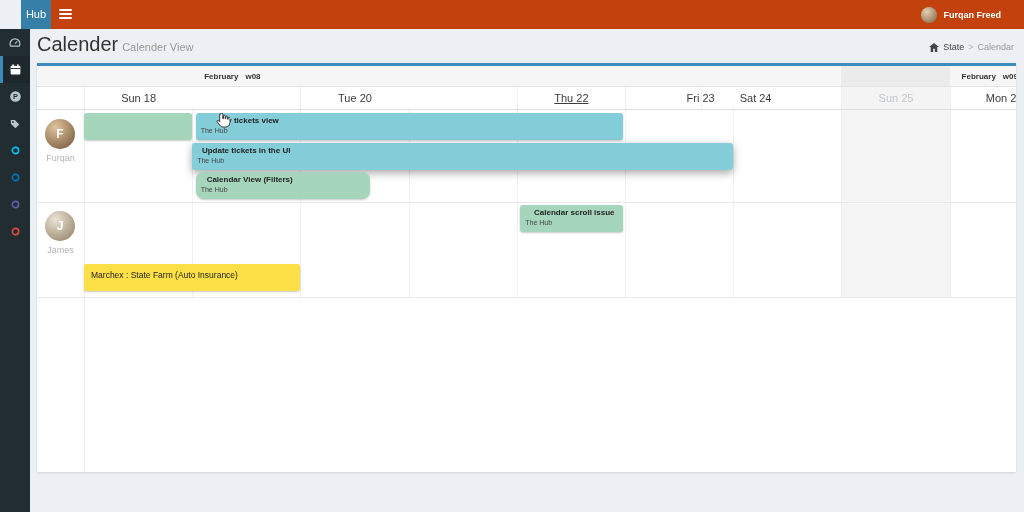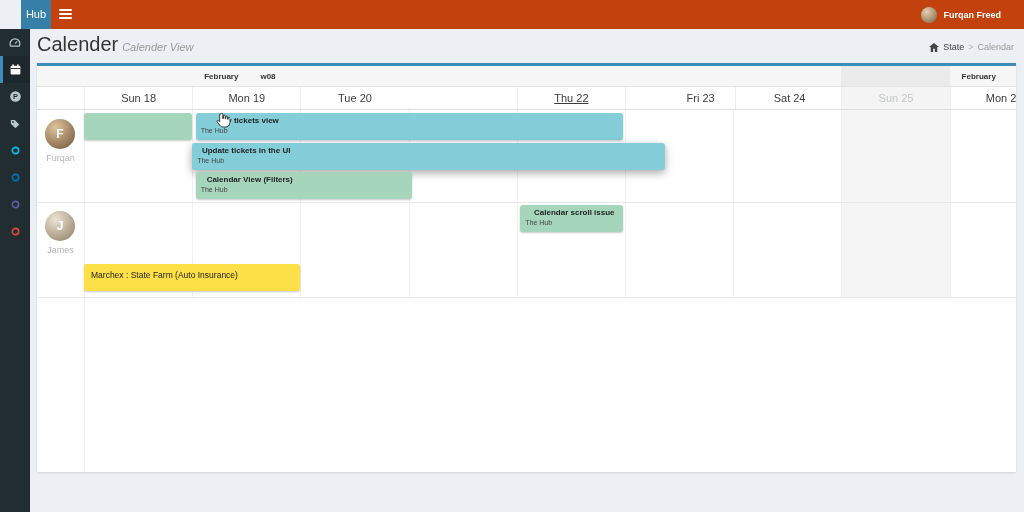--- a/index.html
+++ b/index.html
@@ -22,36 +22,36 @@
 
   
   .sidebar { position:absolute; left:0; top:29px; width:30px; height:483px; background:#222d32; z-index:25; }
   .side-item { width:30px; height:27px; display:flex; align-items:center; justify-content:center; cursor:pointer; }
   .side-item.active { background:#1e282c; box-shadow:inset 3px 0 0 #3c8dbc; }
   .side-item svg { display:block; }
 
   
   .content-header { position:absolute; left:37px; top:33px; right:8px; height:28px; }
   .page-title { font-size:20px; font-weight:500; color:#333; display:inline; }
-  .page-subtitle { font-size:11px; color:#999; font-weight:normal; margin-left:4px;font-style:italic; }
+  .page-subtitle { font-size:11px; color:#999; font-weight:normal; margin-left:4px; }
   .breadcrumb { position:absolute; right:2px; top:9px; font-size:9px; color:#444;
                 display:flex; align-items:center; gap:4px; }
   .breadcrumb .sep { color:#b0b0b0; }
   .breadcrumb .current { color:#999; }
   .crumb-link { cursor:pointer; }
 
   
   .panel { position:absolute; left:37px; top:63px; width:979px; height:409px; background:#fff;
            border-top:3px solid #3c8dbc; box-shadow:0 1px 2px rgba(0,0,0,.12); overflow:hidden; }
   .weekband { position:absolute; left:0; top:0; width:100%; height:21px; background:#f6f6f6;
               border-bottom:1px solid #e3e3e3; }
   .band-shade { position:absolute; top:0; height:100%; background:#ebebeb; }
   .week-label { position:absolute; top:0; line-height:21px; font-size:8px; font-weight:bold; color:#333;
                 white-space:nowrap; }
-  .week-label .wk { margin-left:22px; }
+  .week-label .wk { margin-left:7px; }
   .dayrow { position:absolute; left:0; top:21px; width:100%; height:23px; background:#fff;
             border-bottom:1px solid #ddd; }
   .daycell { position:absolute; top:0; height:100%; text-align:center; line-height:23px; font-size:11px;
              color:#3c3c3c; border-left:1px solid #efefef; white-space:nowrap; overflow:hidden; }
   .daycell.muted { color:#c3c6c8; }
   .daycell.shaded { background:#f4f4f4; }
   .calbody { position:absolute; left:0; top:44px; width:100%; height:362px; background:#fff; }
   .shade-col { position:absolute; background:#f5f5f5; }
   .col-line { position:absolute; top:0; width:1px; background:#f0f0f0; }
   .av-sep { position:absolute; left:47px; top:0; width:1px; height:100%; background:#ededed; }
@@ -178,25 +178,24 @@
   </div>
 
   <div class="panel">
     <div class="weekband" id="weekband">
         <div class="band-shade" style="left: 804.4px; width: 108.2px;"></div>
         <div class="week-label" style="left: 167.2px;"><span>February</span><span class="wk">w08</span></div>
         <div class="week-label" style="left: 924.6px;"><span>February</span><span class="wk">w09</span></div>
       </div>
     <div class="dayrow" id="dayrow">
         <div class="daycell" style="left: 47px; width: 108.2px;">Sun 18</div>
-        <div class="daycell" style="left: 155.2px; width: 108.2px;">Mon 19</div>
         <div class="daycell" style="left: 263.4px; width: 108.2px;">Tue 20</div>
         <div class="daycell" style="left: 479.8px; width: 108.2px; text-decoration: underline;">Thu 22</div>
         <div class="daycell" style="left: 588px; width: 108.2px; padding-left: 42px;">Fri 23</div>
-        <div class="daycell" style="left: 664px; width: 108.2px; margin-left: 34px;">Sat 24</div>
+        <div class="daycell" style="left: 664px; width: 108.2px;">Sat 24</div>
         <div class="daycell muted shaded" style="left: 804.4px; width: 108.2px;">Sun 25</div>
         <div class="daycell" style="left: 912.6px; width: 108.2px;">Mon 26</div>
       </div>
     <div class="calbody" id="calbody">
         <div class="shade-col" style="left: 804.4px; width: 108.2px; top: 0px; height: 187px;"></div>
         <div class="col-line" style="left: 155.2px; height: 187px;"></div>
         <div class="col-line" style="left: 263.4px; height: 187px;"></div>
         <div class="col-line" style="left: 371.6px; height: 187px;"></div>
         <div class="col-line" style="left: 479.8px; height: 187px;"></div>
         <div class="col-line" style="left: 588px; height: 187px;"></div>
@@ -208,25 +207,25 @@
         <div class="row-line" style="top: 187px;"></div>
         <div class="res-avatar av-0" style="left: 8px; top: 9px;">F</div>
         <div class="res-label" style="left: 0px; top: 43px;">Furqan</div>
         <div class="res-avatar av-1" style="left: 8px; top: 101px;">J</div>
         <div class="res-label" style="left: 0px; top: 135px;">James</div>
         <div class="evt" style="left: 47px; width: 107.7px; top: 3px; height: 27px; background: rgb(165, 214, 187);"></div>
         <div class="evt" style="left: 158.7px; width: 427.8px; top: 3px; height: 27px; background: rgb(132, 206, 217);">
           <span class="evt-title">My tickets view</span>
           <span class="evt-sub">The Hub</span>
         </div>
-        <div class="evt elevated" style="left: 155.2px; width: 473px; top: 32.5px; height: 27px; background: rgb(132, 206, 217);">
+        <div class="evt elevated" style="left: 155.2px; width: 541px; top: 32.5px; height: 27px; background: rgb(132, 206, 217);">
           <span class="evt-title">Update tickets in the UI</span>
           <span class="evt-sub">The Hub</span>
         </div>
-        <div class="evt" style="left: 158.7px; width: 216px; top: 62px; height: 27px; background: rgb(165, 214, 187);">
+        <div class="evt" style="left: 158.7px; width: 174px; top: 62px; height: 27px; background: rgb(165, 214, 187); border-radius: 8px;">
           <span class="evt-title">Calendar View (Filters)</span>
           <span class="evt-sub">The Hub</span>
         </div>
         <div class="evt" style="left: 483.3px; width: 103.2px; top: 95px; height: 27px; background: rgb(165, 214, 187);">
           <span class="evt-title">Calendar scroll issue</span>
           <span class="evt-sub">The Hub</span>
         </div>
         <div class="evt" style="left: 47px; width: 215.9px; top: 154px; height: 27px; background: #fde047;">
           <span class="evt-title left">Marchex : State Farm (Auto Insurance)</span>
         </div>

